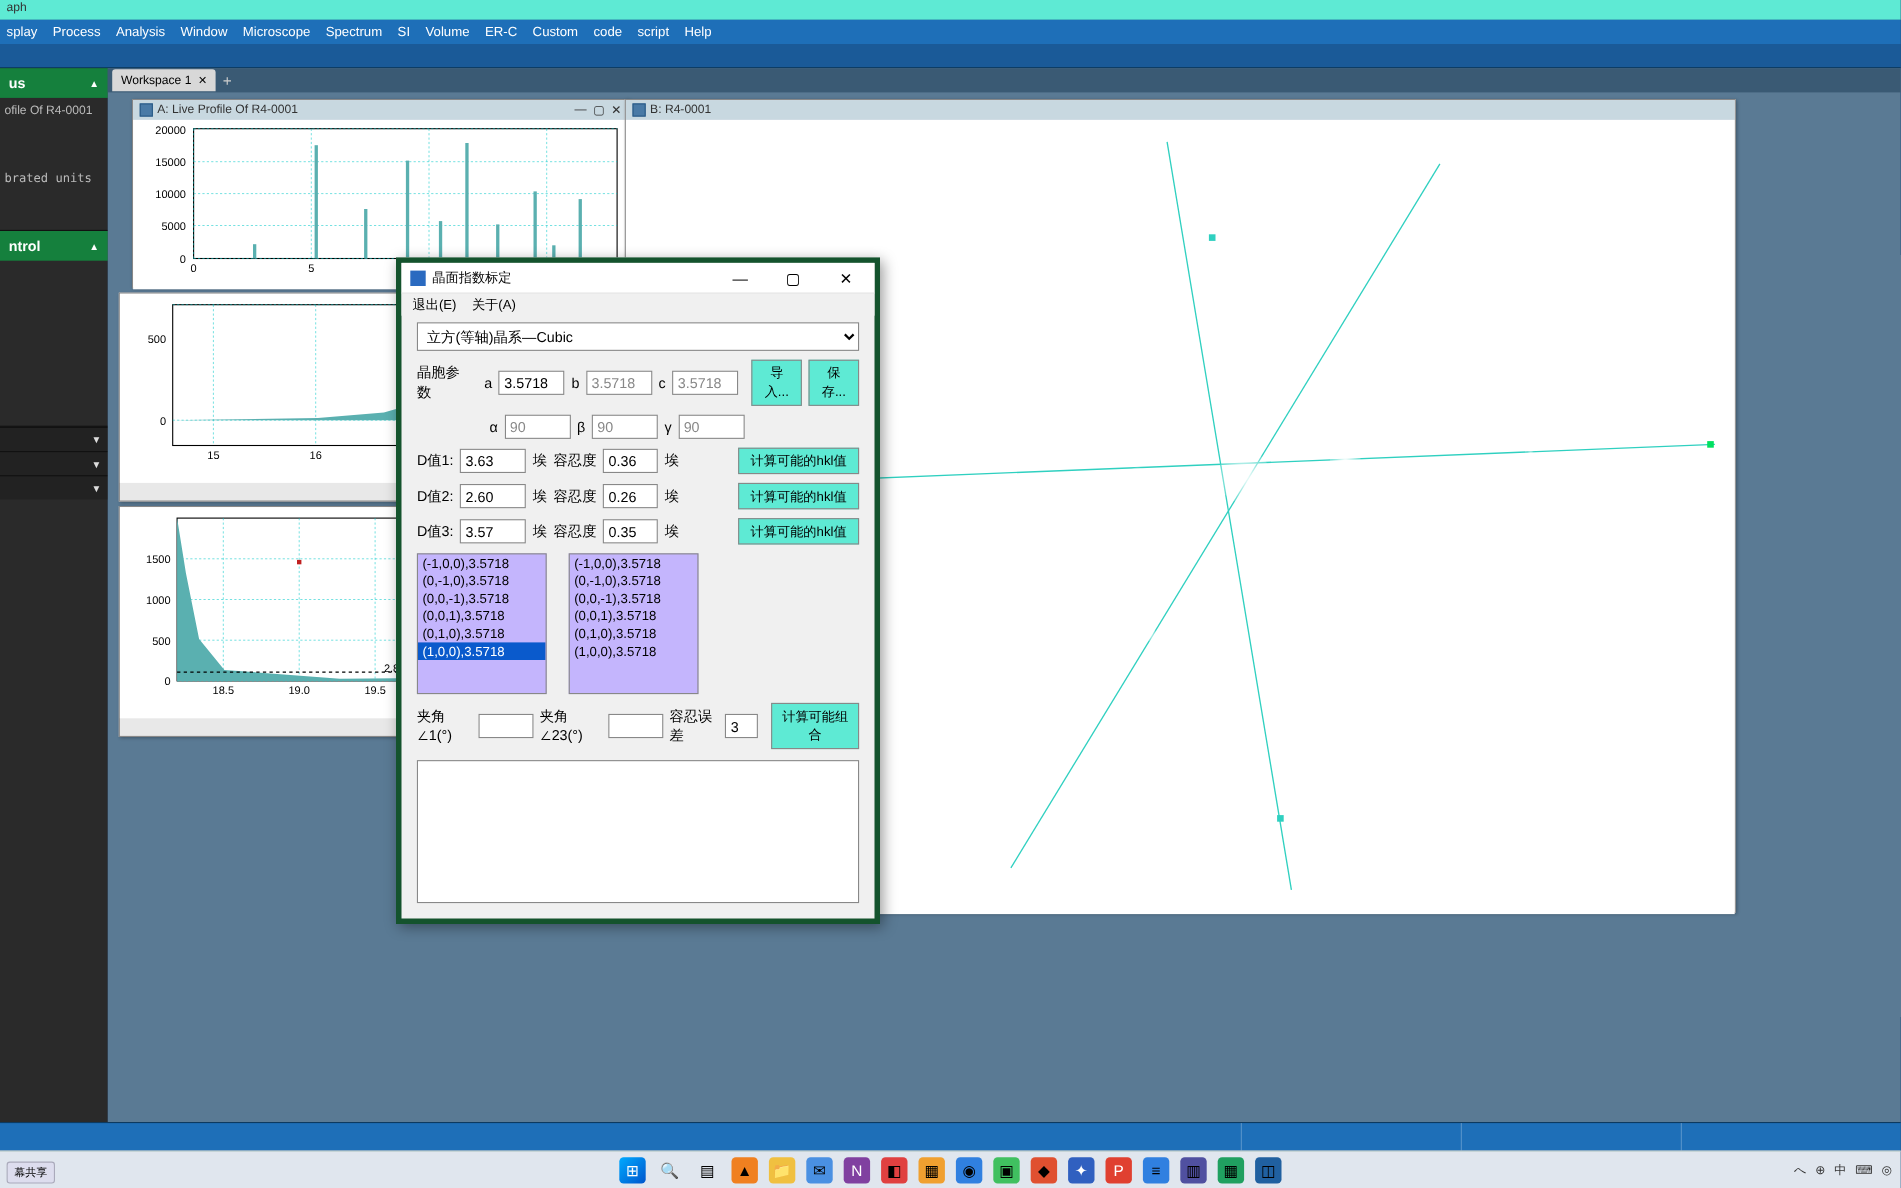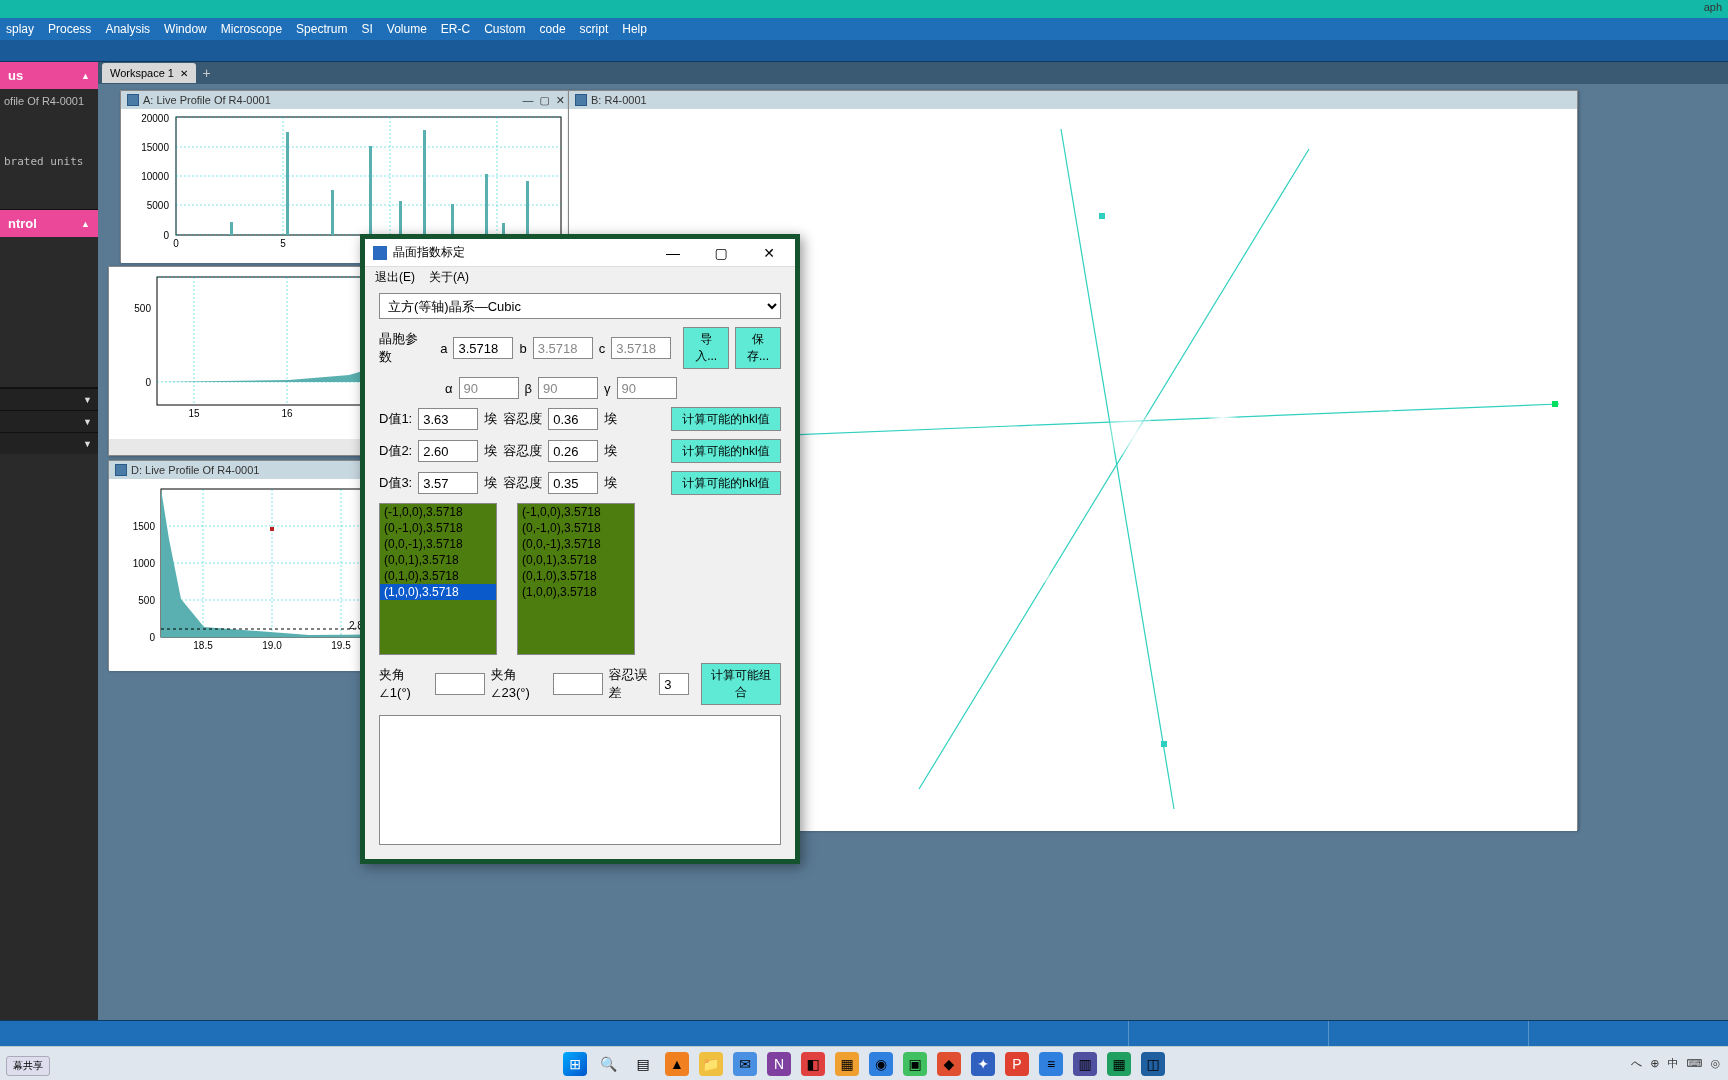--- a/index.html
+++ b/index.html
@@ -1,29 +1,29 @@
 <!DOCTYPE html>
 <html><head>
 <meta charset="utf-8">
 <style>
 * { margin: 0; padding: 0; box-sizing: border-box; font-family: "Segoe UI", Tahoma, sans-serif; }
 body { width: 1728px; height: 1080px; background: #1a4a7a; overflow: hidden; position: relative; font-size: 12px; }
 
 
-.titlebar { height: 18px; background: #14b8a6; color: #333; padding: 1px 6px; font-size: 11px; text-align: right; }
+.titlebar { height: 18px; background: #5eead4; color: #333; padding: 1px 6px; font-size: 11px; }
 
 .menubar { height: 22px; background: #1e6fb8; display: flex; align-items: center; padding: 0 6px; gap: 14px; color: #fff; }
 .menubar span { font-size: 12px; cursor: default; }
 
 .toolstrip { height: 22px; background: #1a5a98; border-bottom: 1px solid #0d3a60; }
 
 .main { display: flex; height: calc(100% - 62px - 34px - 26px); background: #1a4a7a; }
 .sidebar { width: 98px; background: #2a2a2a; color: #ddd; display: flex; flex-direction: column; }
 .side-sec { border-bottom: 1px solid #111; }
-.side-hdr { background: #ec4899; color: #fff; padding: 6px 8px; font-size: 13px; font-weight: 600; display:flex; justify-content:space-between; align-items:center; }
+.side-hdr { background: #15803d; color: #fff; padding: 6px 8px; font-size: 13px; font-weight: 600; display:flex; justify-content:space-between; align-items:center; }
 .side-body { padding: 6px 4px; font-size: 11px; color: #bbb; min-height: 60px; }
 .side-collapsed { height: 22px; background: #222; border-top: 1px solid #111; display:flex; align-items:center; justify-content:flex-end; padding-right:6px; }
 
 .workspace { flex: 1; background: #5a7a94; position: relative; }
 .tabs { height: 22px; background: #3a5a74; display: flex; align-items: center; }
 .tab { background: #d8d8d8; color: #000; padding: 2px 8px; height: 20px; display: flex; align-items: center; gap: 6px; font-size: 11px; border-radius: 3px 3px 0 0; margin-left: 4px; }
 .tab .x { font-size: 10px; }
 .tab-plus { color:#ccc; margin-left:6px; font-size:14px; }
 
 
@@ -52,21 +52,21 @@
 .dialog .dmenu { height:20px; display:flex; gap:14px; padding:0 10px; align-items:center; font-size:12px; background:#f0f0f0; }
 .dialog .dbody { padding:6px 14px 14px; }
 .dialog select, .dialog input[type=text] { font-size:13px; padding:2px 4px; border:1px solid #888; background:#fff; }
 .dialog select { width:100%; height:26px; }
 .row { display:flex; align-items:center; gap:6px; margin-top:8px; }
 .row .lab { font-size:13px; }
 .inp-s { width:50px; height:22px; }
 .inp-m { width:60px; height:22px; }
 .btn { background:#5eead4; border:1px solid #888; padding:3px 8px; font-size:12px; cursor:default; }
 .btn-w { width:110px; height:24px; }
-.listbox { background:#4d7c0f; border:1px solid #888; height:152px; width:118px; overflow:hidden; font-size:12px; }
+.listbox { background:#c4b5fd; border:1px solid #888; height:128px; width:118px; overflow:hidden; font-size:12px; }
 .listbox div { padding:1px 4px; white-space:nowrap; }
 .listbox .sel { background:#0a5acc; color:#fff; }
 .bigarea { width:100%; height:130px; background:#fff; border:1px solid #888; margin-top:10px; }
 
 
 .statusbar { height:26px; background:#1e6fb8; border-top:1px solid #0d3a60; display:flex; }
 .statusbar .seg { border-left:1px solid rgba(255,255,255,.25); width:200px; height:100%; }
 .statusbar .seg:first-child { border:none; flex:1; }
 
 
@@ -213,24 +213,20 @@
 
           <path class="area" d="M48,115 L180,113 L240,108 L285,95 L310,70 L328,30 L340,12 L352,30 L368,80 L390,108 L440,113 L440,115 Z"></path>
 
           <line x1="391" y1="10" x2="391" y2="138" stroke="#000" stroke-dasharray="3,3"></line>
           <text class="lbl" x="300" y="133">18.29 1/nm</text>
         </svg>
       </div>
     </div>
 
     <div class="subwin" style="left:10px; top:398px; width:452px; height:210px;">
-      <div class="hdr">
-          <span class="ico"></span>
-        <span>D: Live Profile Of R4-0001</span>
-      </div>
       <div class="body chart" style="height:192px;">
         <svg width="452" height="192">
           <rect x="52" y="10" width="388" height="148" fill="none" stroke="#000"></rect>
           <g class="grid">
             <line x1="52" y1="158" x2="440" y2="158"></line>
               <line x1="52" y1="121" x2="440" y2="121"></line>
             <line x1="52" y1="84" x2="440" y2="84"></line>
               <line x1="52" y1="47" x2="440" y2="47"></line>
             <line x1="94" y1="10" x2="94" y2="158"></line>
               <line x1="163" y1="10" x2="163" y2="158"></line>

